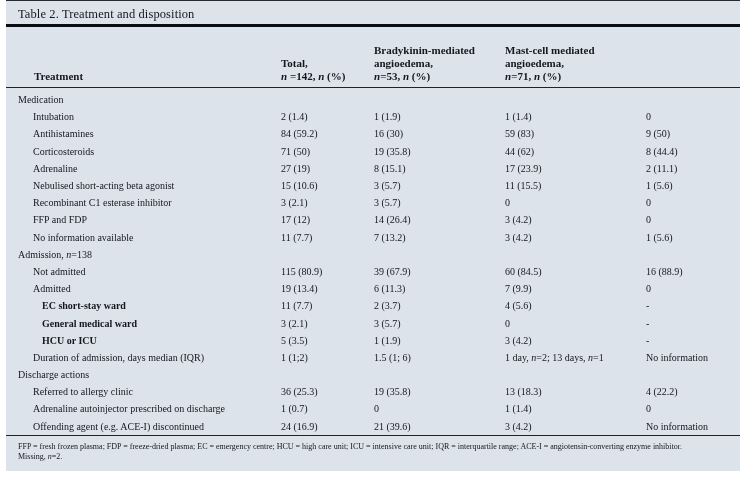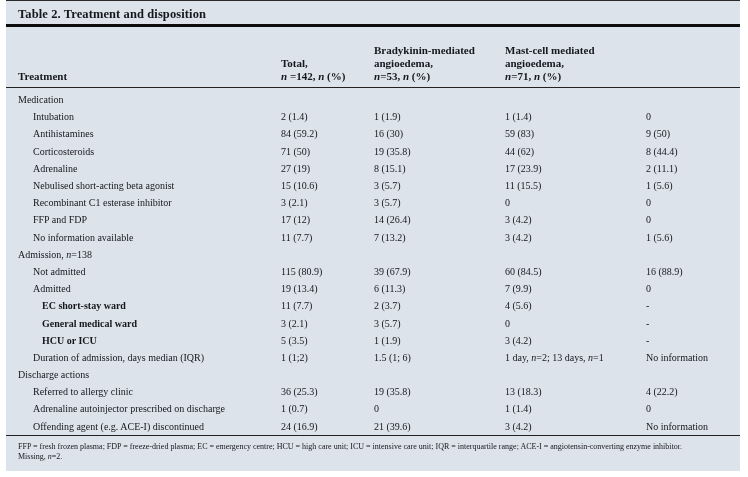--- a/index.html
+++ b/index.html
@@ -9,36 +9,36 @@
   }
   .table-block {
     position:absolute; left:6px; top:0; width:734px; height:471px;
     background:#dde3ea;
   }
   .rule { width:100%; }
   .rule.top    { height:1px; background:#2a2a2a; }
   .rule.thick  { height:3px; background:#0d0d0d; }
   .rule.thin   { height:1px; background:#222222; }
   .title {
-    font-weight:bold; font-size:12.5px; line-height:14px;
+    font-weight:normal; font-size:12.5px; line-height:14px;
     padding:6px 0 3px 12px; letter-spacing:0.1px;
   }
   .grid-row {
     display:grid;
     grid-template-columns:275px 93px 131px 141px 1fr;
     align-items:center;
   }
   .header-row {
     align-items:end;
     font-weight:bold; font-size:11px; line-height:13px;
     padding:7px 0 4px 0;
   }
   .hcell { padding-right:6px; }
   .hcell .hline { white-space:nowrap; }
-  .header-row .label { padding-left:12px;margin-top:36px; }
+  .header-row .label { padding-left:28px;margin-top:36px; }
   .tbody { padding-top:3px; }
   .row { height:17.2px; font-size:10px; }
   .cell { white-space:nowrap; overflow:visible; }
   .cell.label   { padding-left:12px; }
   .indent1 .cell.label { padding-left:27px; }
   .indent2 .cell.label { padding-left:36px;font-weight:bold; }
   .footnotes {
     padding:6px 20px 0 12px; font-size:8px; line-height:10.5px;
   }
   .fn { margin:0; }

